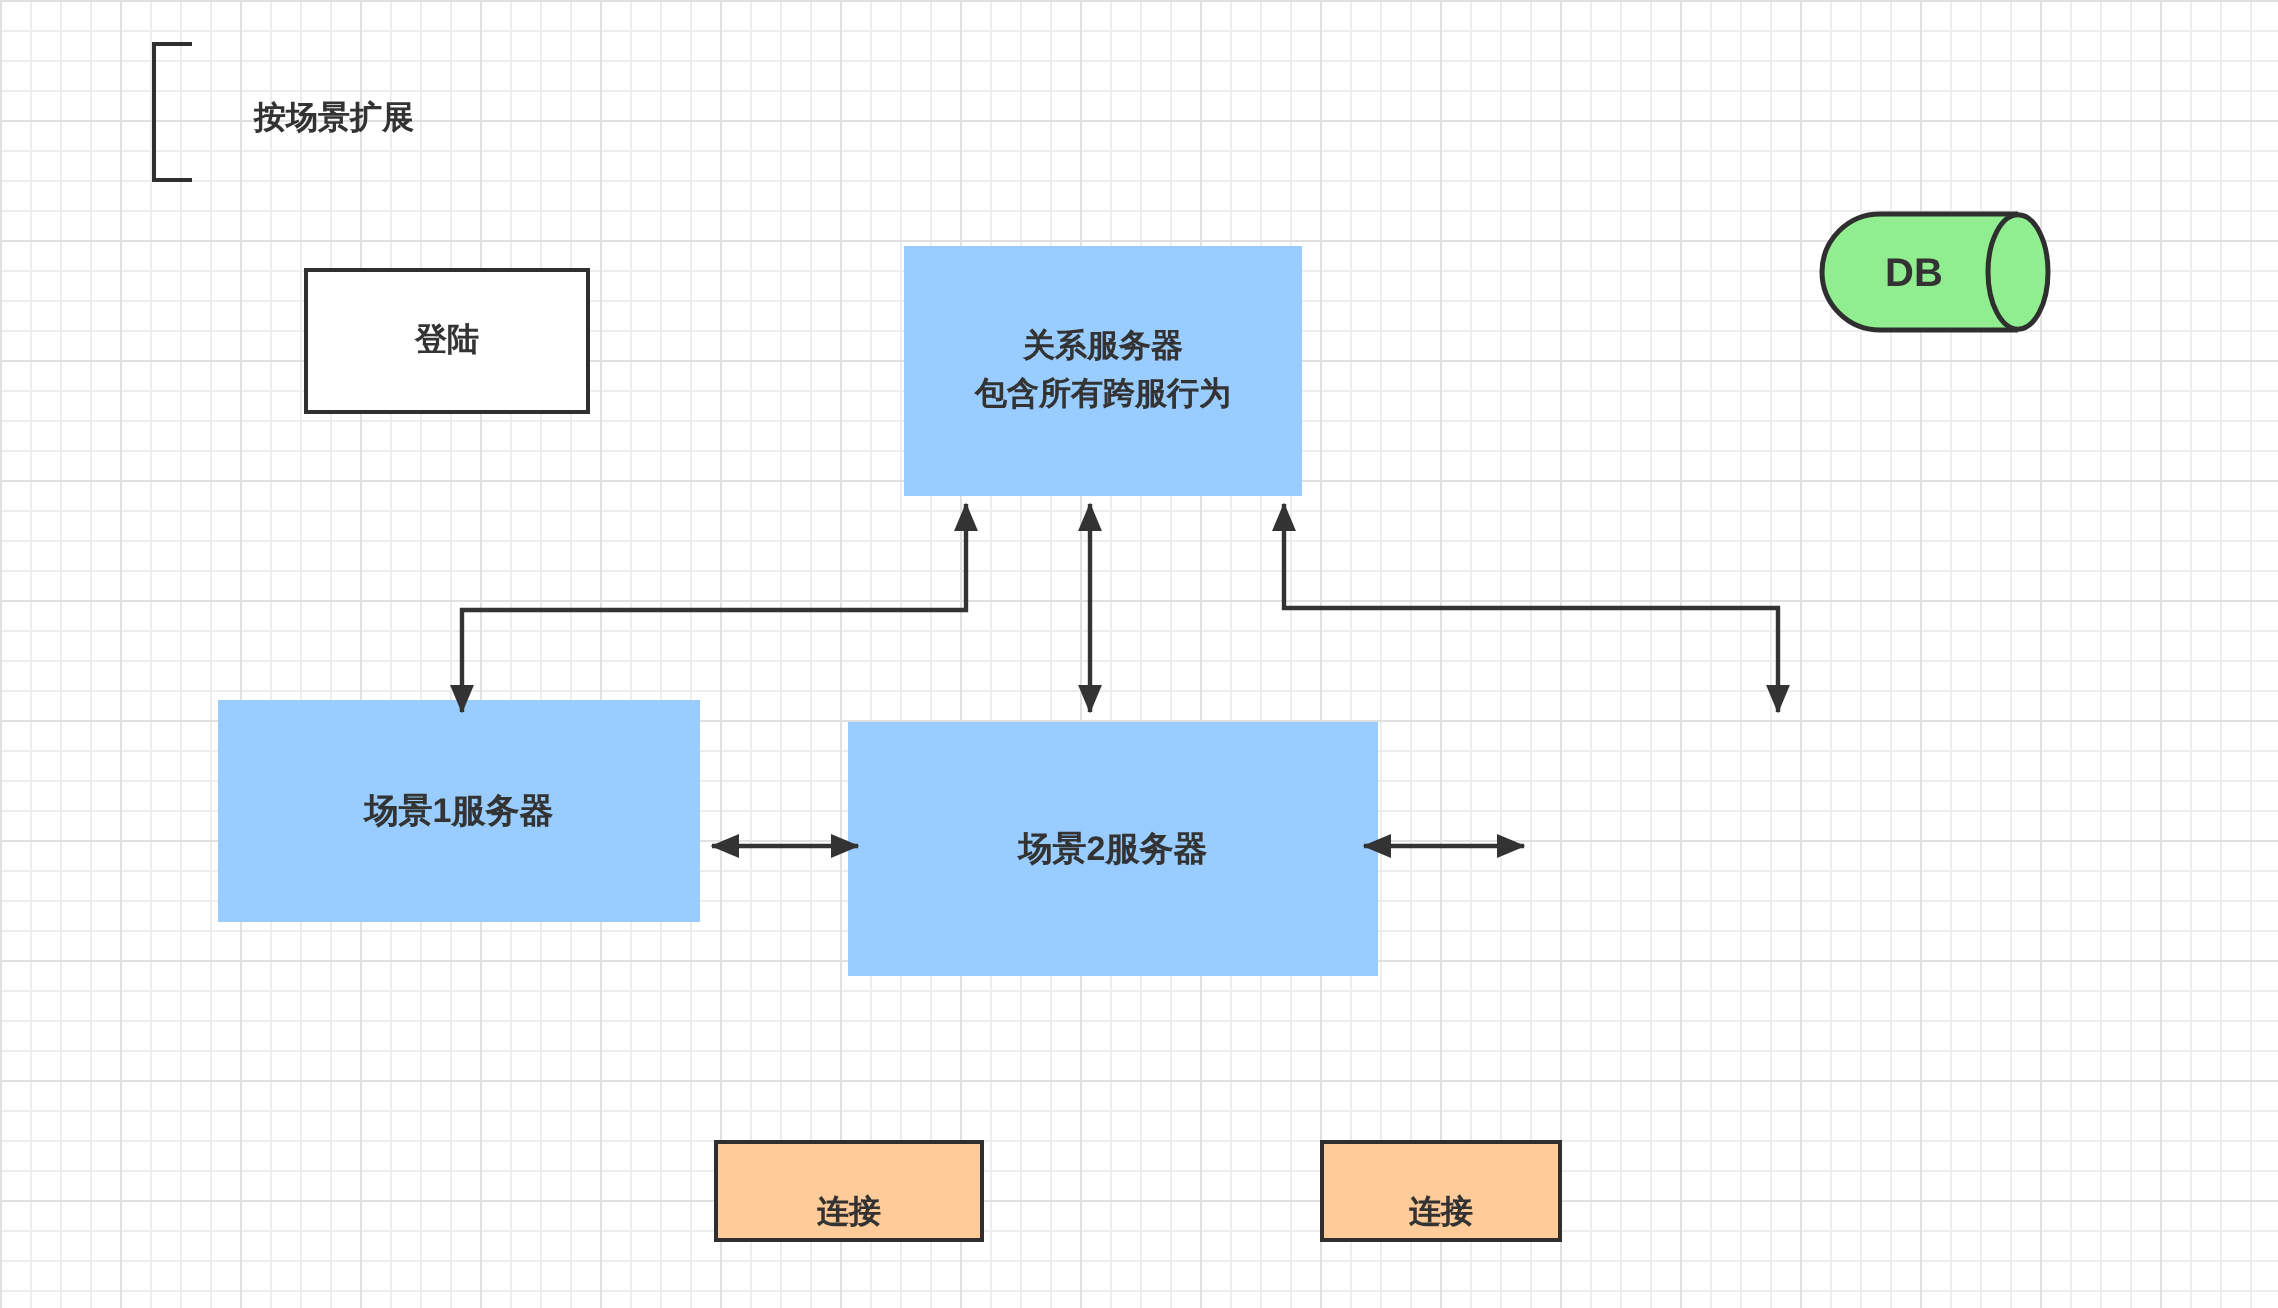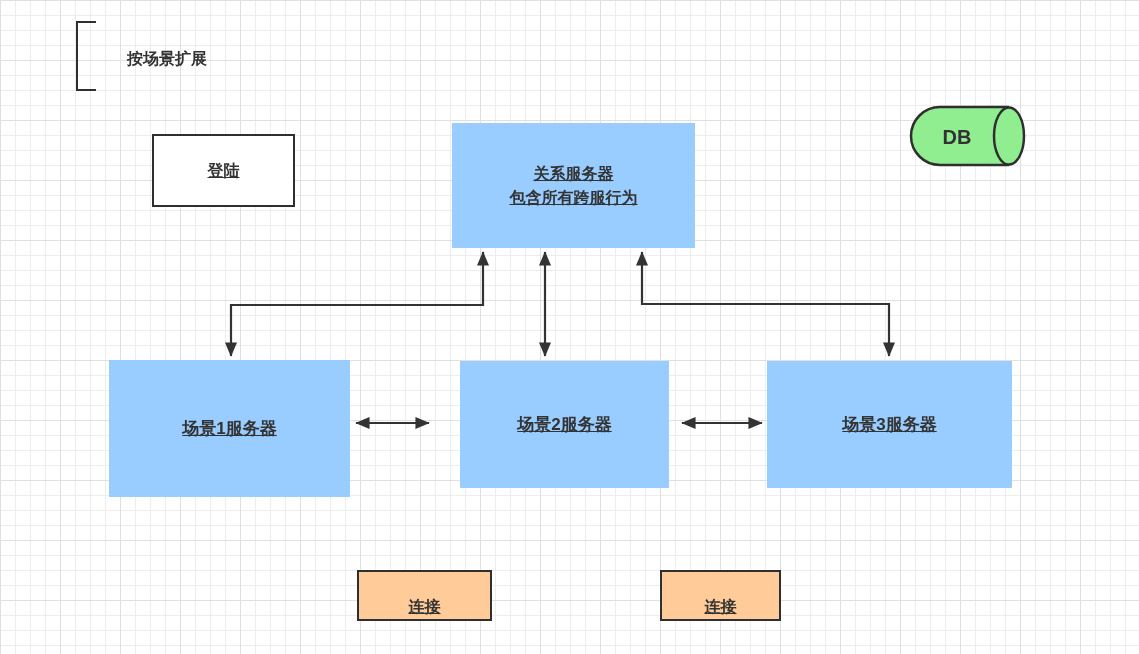--- a/index.html
+++ b/index.html
@@ -25,30 +25,29 @@
     display: flex;
     flex-direction: column;
     align-items: center;
     justify-content: center;
     box-sizing: border-box;
     font-weight: bold;
     font-size: 17px;
     color: #333333;
     text-align: center;
     line-height: 24px;
-    text-decoration: underline;
   }
   .node-blue   { background: #99ccff; }
   .node-white  { background: #ffffff; border: 2.5px solid #2f2f2f; }
   .node-orange { background: #ffcc99; border: 2.5px solid #2f2f2f; justify-content: flex-end; }
 
   #node-login    { left: 152px; top: 134px; width: 143px; height: 73px; font-size: 16px; }
-  #node-relation { left: 452px; top: 123px; width: 243px; height: 125px; font-size: 16px; }
-  #node-scene1   { left: 109px; top: 360px; width: 241px; height: 137px; }
-  #node-scene2   { left: 460px; top: 361px; width: 209px; height: 127px; }
+  #node-relation { left: 452px; top: 123px; width: 199px; height: 125px; font-size: 16px; }
+  #node-scene1   { left: 109px; top: 350px; width: 241px; height: 111px; }
+  #node-scene2   { left: 424px; top: 361px; width: 265px; height: 127px; }
   #node-scene3   { left: 767px; top: 361px; width: 245px; height: 127px; }
   #node-connect1 { left: 357px; top: 570px; width: 135px; height: 51px; font-size: 16px; }
   #node-connect2 { left: 660px; top: 570px; width: 121px; height: 51px; font-size: 16px; }
 
   #bracket {
     position: absolute;
     left: 76px; top: 21px;
     width: 20px; height: 70px;
     border-left: 2.5px solid #2f2f2f;
     border-top: 2.5px solid #2f2f2f;
@@ -100,23 +99,20 @@
     <ellipse cx="104" cy="31" rx="15" ry="28.6" fill="#90ee90" stroke="#2f2f2f" stroke-width="2.5"></ellipse>
     <text x="52" y="32" text-anchor="middle" dominant-baseline="central" font-size="20" font-weight="bold" fill="#333333">DB</text>
   </svg>
 
   <div class="node node-blue" id="node-scene1">
     <span>场景1服务器</span>
   </div>
   <div class="node node-blue" id="node-scene2">
     <span>场景2服务器</span>
   </div>
-  <div class="node node-blue" id="node-scene3">
-    <span>场景3服务器</span>
-  </div>
 
   <div class="node node-orange" id="node-connect1">
     <span>连接</span>
   </div>
   <div class="node node-orange" id="node-connect2">
     <span>连接</span>
   </div>
 
   <svg id="connector-layer" width="1139" height="654" viewBox="0 0 1139 654">
     <defs>

